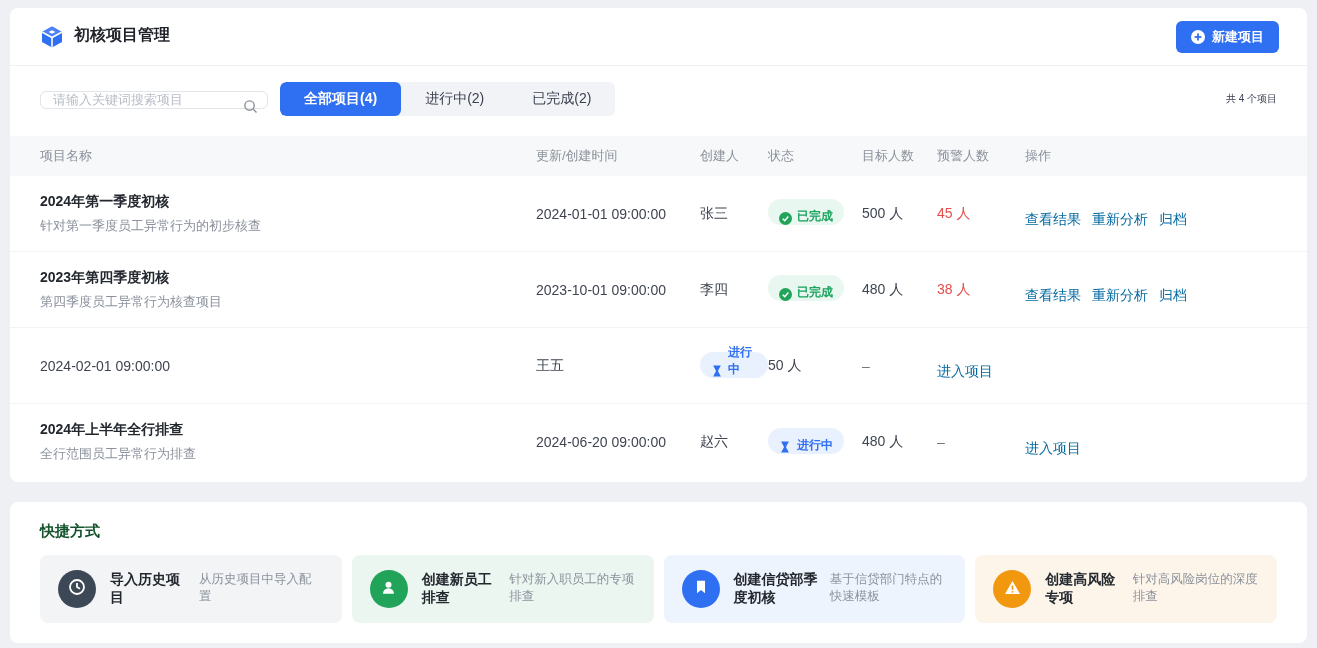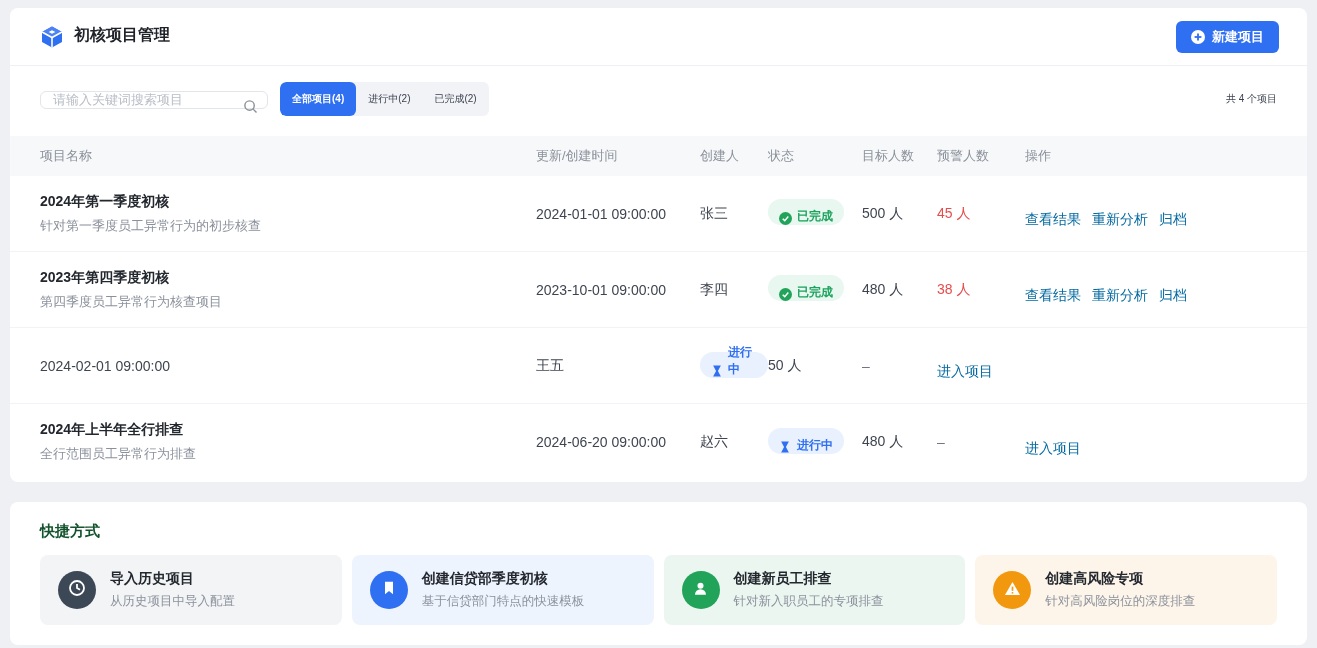--- a/index.html
+++ b/index.html
@@ -25,21 +25,21 @@
   .plus-icon { width:14px; height:14px; display:inline-flex; }
 
   
   .toolbar { display:flex; align-items:center; padding:0 30px; margin-top:16px; }
   .search-box { position:relative; width:228px; height:18px; }
   .search-box input { width:100%; height:100%; border:1px solid #e2e5ea; border-radius:6px;
                       padding:0 32px 0 12px; font-size:13px; color:#2b3038; outline:none; font-family:inherit; }
   .search-box input::placeholder { color:#b8bdc6; }
   .search-icon { position:absolute; right:10px; top:9px; width:15px; height:15px; color:#8a9099; }
   .tab-group { display:flex; background:#f2f3f6; border-radius:6px; margin-left:12px; overflow:hidden; }
-  .tab { padding:0 12px; height:34px; display:flex; align-items:center; font-size:10px; color:#3c4250;
+  .tab { padding:0 24px; height:34px; display:flex; align-items:center; font-size:14px; color:#3c4250;
          cursor:pointer; border-radius:6px; white-space:nowrap; }
   .tab.active { background:#2f6ff2; color:#fff; font-weight:bold; }
   .count-label { margin-left:auto; font-size:10px; color:#3c4250; }
 
   
   .tbl-grid { display:grid; grid-template-columns:496px 164px 68px 94px 75px 88px 1fr;
               align-items:center; padding:0 30px; }
   .tbl-head { margin-top:20px; background:#f7f8fa; height:40px; font-size:13px; color:#8a9099; }
   .tbl-row { height:76px; border-bottom:1px solid #f1f3f6; font-size:14px; color:#3f4550; }
   .tbl-row:last-child { border-bottom:none; }
@@ -64,21 +64,21 @@
   .card.gray   { background:#f3f4f6; }
   .card.blue   { background:#eef4fe; }
   .card.green  { background:#ecf6f0; }
   .card.orange { background:#fdf5ea; }
   .card-icon { width:38px; height:38px; border-radius:50%; display:flex; align-items:center;
                justify-content:center; flex-shrink:0; }
   .card.gray   .card-icon { background:#3d4857; }
   .card.blue   .card-icon { background:#2f6ff2; }
   .card.green  .card-icon { background:#21a35a; }
   .card.orange .card-icon { background:#f2980f; }
-  .card-texts { display:flex; flex-direction:column; gap:5px; }
+  .card-texts { display:flex; flex-direction:row; gap:5px; }
   .card-title { font-size:14px; font-weight:bold; color:#23272e; }
   .card-desc { font-size:12.5px; color:#8b919c; }
 </style>
 </head>
 <body>
 
 <div class="page">
 
   <div class="panel panel-main">
 
@@ -272,50 +272,50 @@
               </svg>
             </span>
 
           </span>
           <span class="card-texts">
             <span class="card-title">导入历史项目</span>
             <span class="card-desc">从历史项目中导入配置</span>
           </span>
         </div>
 
-        <div class="card blue">
-          <span class="card-icon">
-
-            <span>
-              <svg viewBox="0 0 18 18" width="16" height="16">
-                <path d="M4.5 2 h9 v14 l-4.5 -3.6 -4.5 3.6 z" fill="#ffffff"></path>
-              </svg>
-            </span>
-
-          </span>
-          <span class="card-texts">
-            <span class="card-title">创建信贷部季度初核</span>
-            <span class="card-desc">基于信贷部门特点的快速模板</span>
-          </span>
-        </div>
-
         <div class="card green">
           <span class="card-icon">
 
             <span>
               <svg viewBox="0 0 18 18" width="17" height="17">
                 <circle cx="9" cy="6" r="3.2" fill="#ffffff"></circle>
                 <path d="M3.2 15.5 a5.8 5.8 0 0 1 11.6 0 z" fill="#ffffff"></path>
               </svg>
             </span>
 
           </span>
           <span class="card-texts">
             <span class="card-title">创建新员工排查</span>
             <span class="card-desc">针对新入职员工的专项排查</span>
+          </span>
+        </div>
+
+        <div class="card blue">
+          <span class="card-icon">
+
+            <span>
+              <svg viewBox="0 0 18 18" width="16" height="16">
+                <path d="M4.5 2 h9 v14 l-4.5 -3.6 -4.5 3.6 z" fill="#ffffff"></path>
+              </svg>
+            </span>
+
+          </span>
+          <span class="card-texts">
+            <span class="card-title">创建信贷部季度初核</span>
+            <span class="card-desc">基于信贷部门特点的快速模板</span>
           </span>
         </div>
 
         <div class="card orange">
           <span class="card-icon">
 
             <span>
               <svg viewBox="0 0 18 18" width="17" height="17">
                 <path d="M9 2 L17 16 H1 Z" fill="#ffffff"></path>
                 <line x1="9" y1="7" x2="9" y2="11.4" stroke="#f2980f" stroke-width="1.8"></line>

